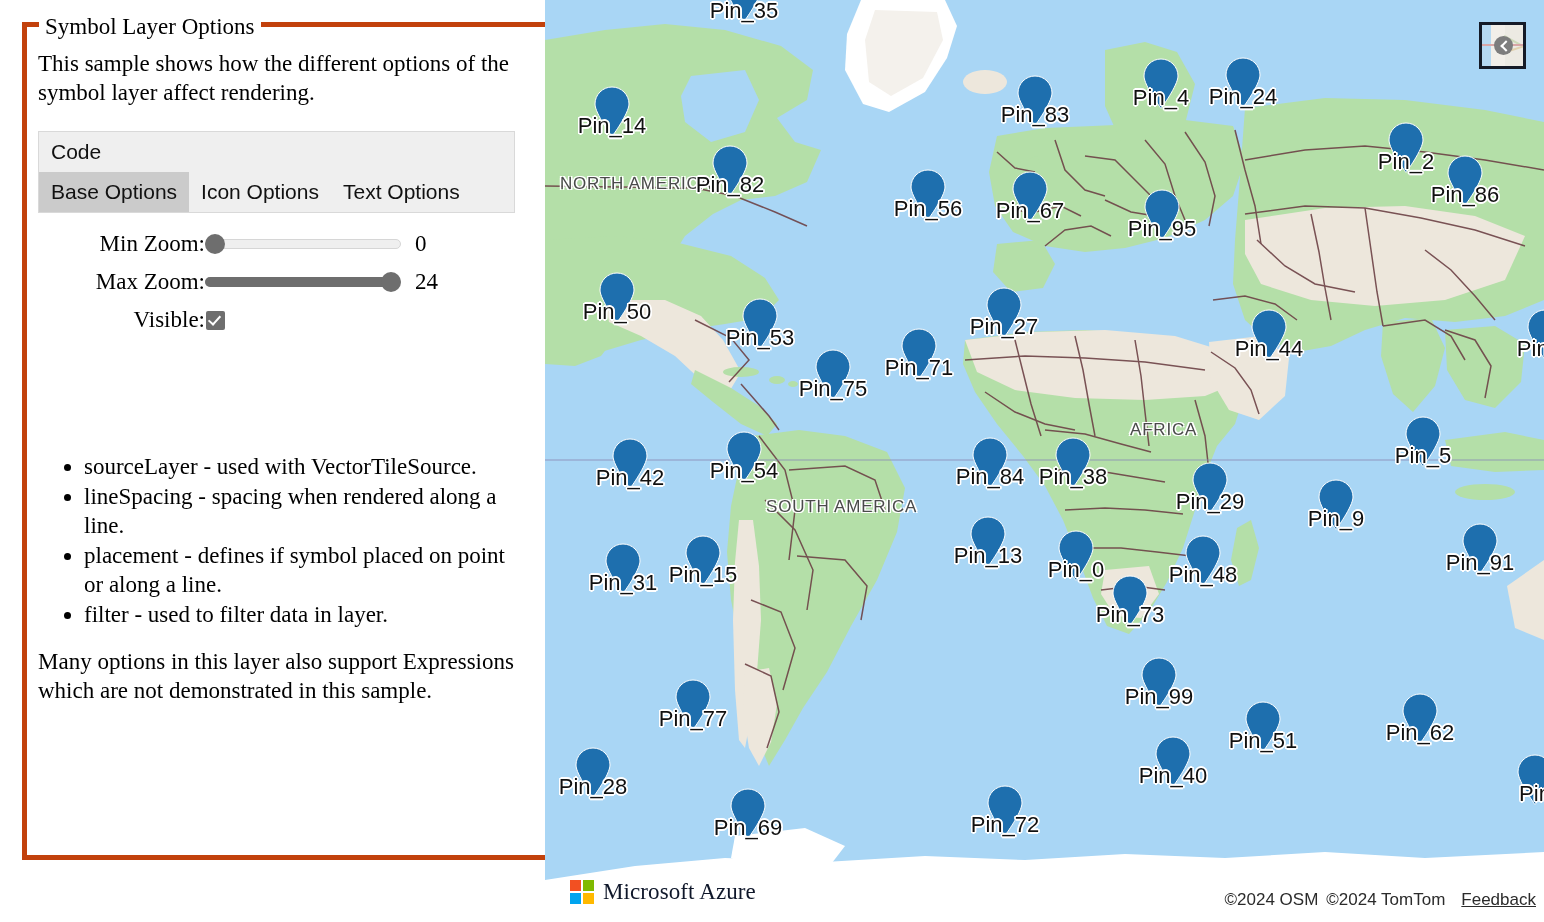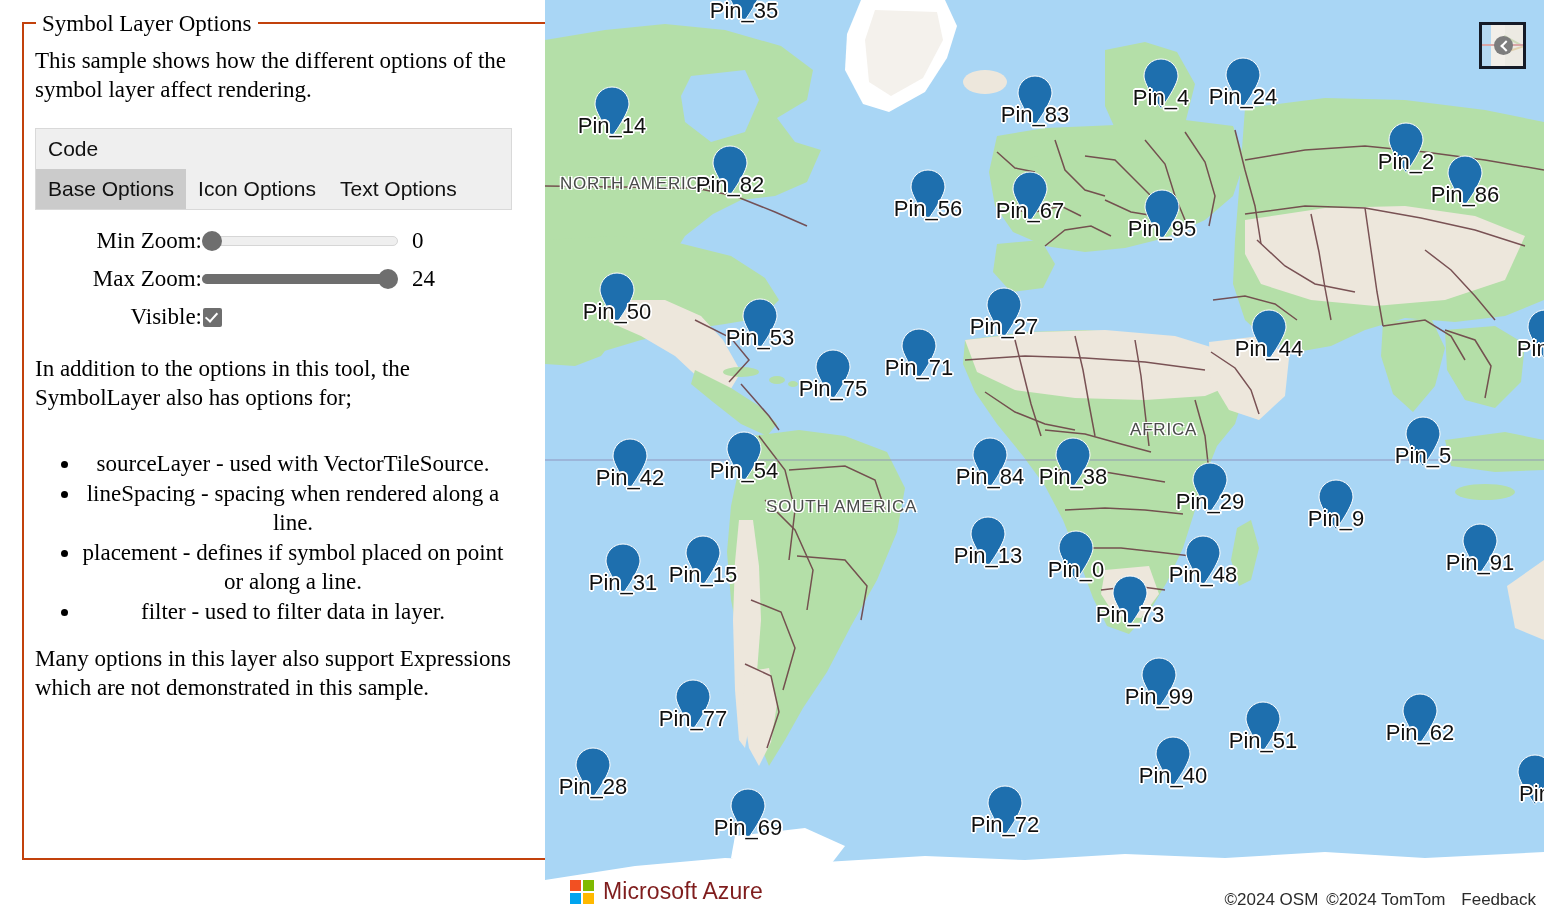--- a/index.html
+++ b/index.html
@@ -26,21 +26,21 @@
     width: 545px;
     height: 922px;
     background: #fff;
     box-sizing: border-box;
   }
   .fieldset {
     position: absolute;
     left: 22px; top: 22px;
     width: 532px;
     height: 838px;
-    border: 2px solid #c2410c;
+    border: 5px solid #c2410c;
     box-sizing: border-box;
   }
   .legend {
     position: absolute;
     left: 12px;
     top: -14px;
     background: #fff;
     padding: 0 6px;
     font-size: 23px;
     color: #000;
@@ -170,21 +170,20 @@
     position: absolute;
     left: 11px;
     top: 425px;
     width: 470px;
     margin: 0;
     padding-left: 46px;
     font-size: 23px;
     line-height: 29px;
     color: #000;
     box-sizing: border-box;
-    text-align: center;
   }
   .opt-list li { margin-bottom: 1px; }
 
   
   #map {
     position: absolute;
     left: 545px; top: 0;
     width: 999px;
     height: 922px;
     overflow: hidden;
@@ -305,38 +304,39 @@
   #azure-logo .squares {
     width: 24px; height: 24px;
     display: grid;
     grid-template-columns: 11px 11px;
     grid-template-rows: 11px 11px;
     gap: 2px;
     margin-right: 9px;
   }
   #azure-logo .sq { width: 11px; height: 11px; }
   #azure-logo .wordmark {
-    font-family: Liberation Sans, sans-serif;
+    font-family: Liberation Serif, serif;
     font-size: 23px;
-    color: #7f1d1d;
+    color: #0f172a;
     letter-spacing: 0.1px;
   }
 
   
   #attribution {
     position: absolute;
     right: 8px;
     bottom: 12px;
     font-family: "Liberation Sans", sans-serif;
     font-size: 17px;
     color: #2b2b2b;
     white-space: nowrap;
   }
   #attribution span { margin-left: 8px; }
   #attribution .feedback {
+    text-decoration: underline;
     cursor: pointer;
     margin-left: 16px;
   }
 </style>
 </head>
 <body>
 
 <div id="root">
 
   <div id="left-panel">
@@ -377,21 +377,20 @@
           <div class="ctrl-value">24</div>
         </div>
 
         <div class="ctrl-row">
           <div class="ctrl-label">Visible:</div>
           <div class="checkbox"></div>
         </div>
 
       </div>
 
-      <div class="body-text" id="desc-1">In addition to the options in this tool, the SymbolLayer also has options for;</div>
 
       <ul class="opt-list">
         <li>sourceLayer - used with VectorTileSource.</li>
         <li>lineSpacing - spacing when rendered along a line.</li>
         <li>placement - defines if symbol placed on point or along a line.</li>
         <li>filter - used to filter data in layer.</li>
       </ul>
 
       <div class="body-text" id="desc-2">Many options in this layer also support Expressions which are not demonstrated in this sample.</div>
 

